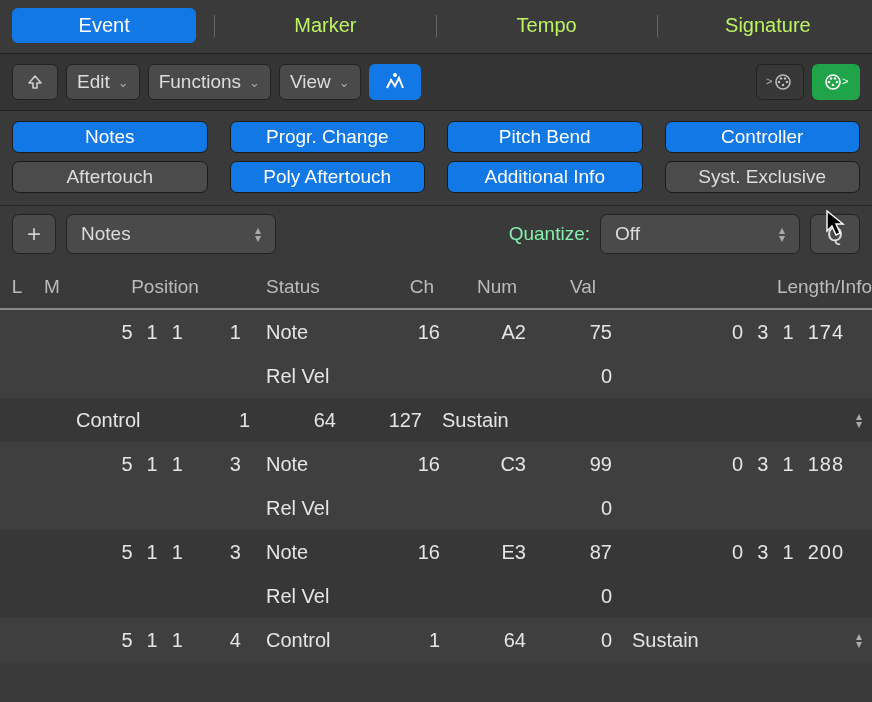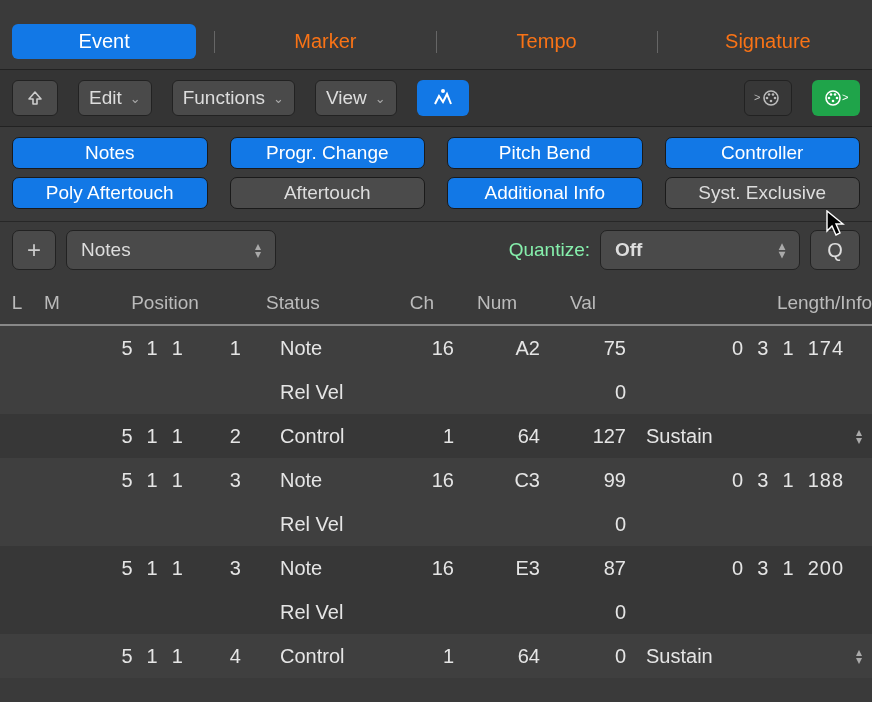--- a/index.html
+++ b/index.html
@@ -1,59 +1,59 @@
 <!DOCTYPE html>
 <html><head>
 <meta charset="utf-8">
 <style>
 * { box-sizing: border-box; margin: 0; padding: 0; font-family: -apple-system, "Helvetica Neue", Arial, sans-serif; }
 body { background: #3a3a3a; color: #ddd; width: 872px; height: 702px; overflow: hidden; font-size: 19px; }
-.tabbar { display: flex; padding: 24px 12px 10px 12px; background: #3a3a3a; gap: 16px; align-items: center;}
-.tab { flex: 1; text-align: center; padding: 6px 8px; color: #f97316; border-radius: 6px; font-size: 20px; cursor: pointer;}
+.tabbar { display: flex; padding: 8px 12px 10px 12px; background: #3a3a3a; gap: 16px; align-items: center;}
+.tab { flex: 1; text-align: center; padding: 6px 8px; color: #bef264; border-radius: 6px; font-size: 20px; cursor: pointer;}
 .tab.active { background: #1278e6; color: #fff; }
 .tab-sep { width:1px; height:22px; background:#666; margin:0 2px;}
-.toolbar { display: flex; align-items: center; padding: 10px 12px; background: #343434; gap: 20px; border-top:1px solid #222; border-bottom:1px solid #222;}
+.toolbar { display: flex; align-items: center; padding: 10px 12px; background: #343434; gap: 8px; border-top:1px solid #222; border-bottom:1px solid #222;}
 .icon-btn { width: 46px; height: 36px; background: #4a4a4a; border: 1px solid #222; border-radius: 6px; display:flex; align-items:center; justify-content:center; cursor:pointer; color:#ddd;}
 .menu-btn { height: 36px; background: #4a4a4a; border: 1px solid #222; border-radius: 6px; display:flex; align-items:center; padding: 0 10px; gap: 8px; cursor:pointer; color:#ddd; font-size:19px;}
 .chev { font-size: 13px; color:#aaa; }
 .spacer { flex: 1; }
 .tool-blue { background:#1278e6; color:#fff; border:none;}
 .tool-green { background:#1fa44a; color:#fff; border:none;}
 .tool-dark { background:#373737; color:#ccc; }
 .filter-rows { padding: 10px 12px 12px 12px; background:#3a3a3a; display:flex; flex-direction:column; gap:8px;}
 .filter-row { display:flex; gap:22px; }
 .pill { flex:1; text-align:center; padding: 4px 10px; border-radius: 7px; font-size: 19px; cursor:pointer; border:1px solid #1a1a1a;}
 .pill.on { background:#1278e6; color:#fff; }
 .pill.off { background:#4b4b4b; color:#ddd; }
 .addrow { display:flex; align-items:center; padding: 8px 12px 12px 12px; gap:10px; background:#3a3a3a; border-top:1px solid #272727;}
 .plus-btn { width:44px; height:40px; background:#4a4a4a; border:1px solid #222; border-radius:7px; display:flex; align-items:center; justify-content:center; font-size:24px; color:#ccc; cursor:pointer;}
 .type-select { height:40px; background:#4a4a4a; border:1px solid #222; border-radius:7px; display:flex; align-items:center; padding:0 14px; gap:70px; color:#ddd; font-size:19px; cursor:pointer; width:210px; justify-content:space-between;}
 .updown { font-size:12px; color:#aaa; line-height:8px; display:flex; flex-direction:column; }
 .q-label { color:#86efac; font-size:19px; margin-left:auto;}
-.q-select { height:40px; background:#4a4a4a; border:1px solid #222; border-radius:7px; display:flex; align-items:center; padding:0 14px; color:#ddd; font-size:19px; cursor:pointer; width:200px; justify-content:space-between;font-weight:bold;}
+.q-select { height:40px; background:#4a4a4a; border:1px solid #222; border-radius:7px; display:flex; align-items:center; padding:0 14px; color:#ddd; font-size:19px; cursor:pointer; width:200px; justify-content:space-between;}
 .q-btn { width:50px; height:40px; background:#4a4a4a; border:1px solid #222; border-radius:7px; display:flex; align-items:center; justify-content:center; font-size:20px; color:#ddd; cursor:pointer;}
 
 .table-header { display:flex; padding: 10px 0 10px 0; color:#bbb; font-size:19px; border-bottom:2px solid #888; background:#3a3a3a;}
 .col-L { width:34px; text-align:center;}
 .col-M { width:36px; text-align:center;}
 .col-Position { width:190px; text-align:center;}
 .col-Status { width:130px; padding-left:6px;}
 .col-Ch { width:64px; text-align:center;}
 .col-Num { width:86px; text-align:center;}
 .col-Val { width:86px; text-align:center;}
 .col-Length { flex:1; text-align:right;}
 
 .table-body { display:flex; flex-direction:column; }
 .trow { display:flex; height:44px; align-items:center; font-size:20px; color:#e5e5e5; cursor:pointer;}
 .trow.shade0 { background:#3f3f3f; }
 .trow.shade1 { background:#373737; }
 .cell-L { width:34px; }
 .cell-M { width:36px; }
 .cell-Position { width:190px; text-align:right; padding-right:18px; letter-spacing:1px; white-space:pre;}
-.cell-Status { width:130px; padding-left:6px;margin-left:14px;}
+.cell-Status { width:130px; padding-left:6px;}
 .cell-Ch { width:64px; text-align:right; padding-right:14px;}
 .cell-Num { width:86px; text-align:right; padding-right:14px;}
 .cell-Val { width:86px; text-align:right; padding-right:14px;}
 .cell-Length { flex:1; text-align:right; padding-right:28px; letter-spacing:1px; white-space:pre;}
 .cell-Length.textual { text-align:left; padding-left:6px; padding-right:0; letter-spacing:0; display:flex; align-items:center;}
 .cell-Length.textual .updown { margin-left:auto; margin-right:10px;}
 .cursor { position:absolute; left:826px; top:210px; pointer-events:none;}
 svg { display:block; }
 </style>
 </head>
@@ -119,22 +119,22 @@
 </div>
 
 <div class="filter-rows">
   <div class="filter-row">
     <div class="pill on">Notes</div>
     <div class="pill on">Progr. Change</div>
     <div class="pill on">Pitch Bend</div>
     <div class="pill on">Controller</div>
   </div>
   <div class="filter-row">
+    <div class="pill off">Aftertouch</div>
     <div class="pill on">Poly Aftertouch</div>
-    <div class="pill off">Aftertouch</div>
     <div class="pill on">Additional Info</div>
     <div class="pill off">Syst. Exclusive</div>
   </div>
 </div>
 
 <div class="addrow">
   <div class="plus-btn">
     <span>+</span>
   </div>
   <div class="type-select">
@@ -183,21 +183,20 @@
       <div class="cell-Position"></div>
       <div class="cell-Status">Rel Vel</div>
       <div class="cell-Ch"></div>
       <div class="cell-Num"></div>
       <div class="cell-Val">0</div>
       <div class="cell-Length"><span></span></div>
     </div>
     <div class="trow shade1">
       <div class="cell-L"></div>
       <div class="cell-M"></div>
-      <div class="cell-Position">5  1  1       2</div>
       <div class="cell-Status">Control</div>
       <div class="cell-Ch">1</div>
       <div class="cell-Num">64</div>
       <div class="cell-Val">127</div>
       <div class="cell-Length textual"><span>Sustain</span><span class="updown"><span>▴</span><span>▾</span></span></div>
     </div>
     <div class="trow shade0">
       <div class="cell-L"></div>
       <div class="cell-M"></div>
       <div class="cell-Position">5  1  1       3</div>

